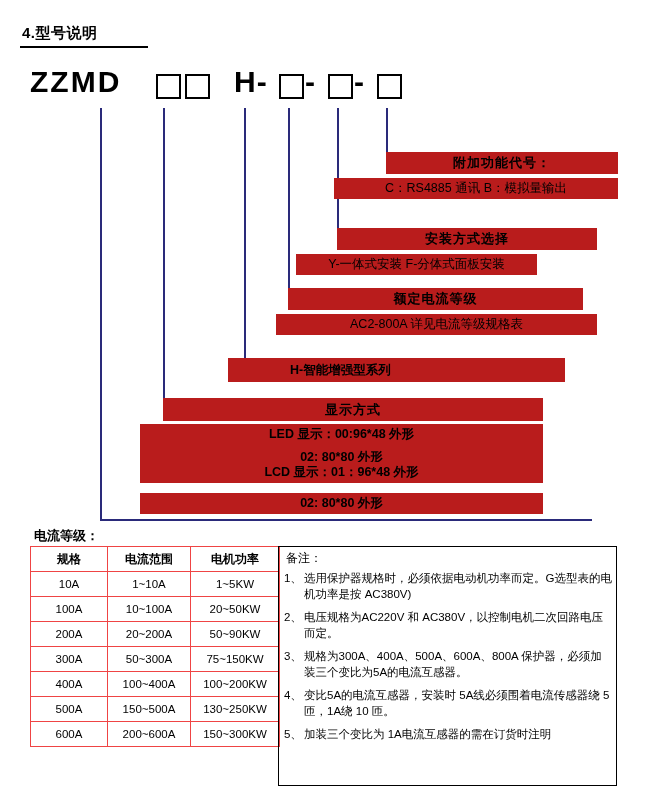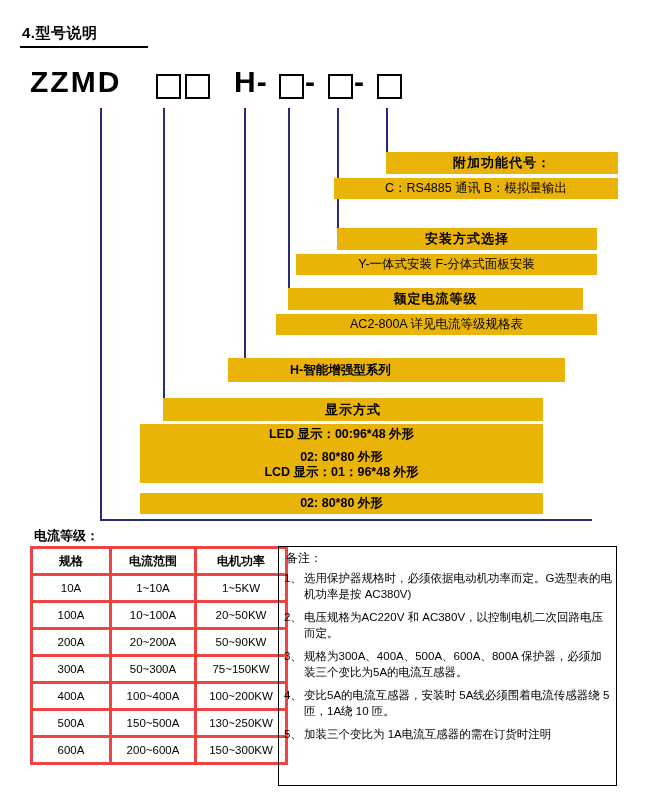--- a/index.html
+++ b/index.html
@@ -76,21 +76,21 @@
   }
   .hline {
     position: absolute;
     height: 2px;
     background: #2a2a7a;
   }
 
   
   .band {
     position: absolute;
-    background: #eab308;
+    background: #b91c1c;
     color: #000;
   }
   .band-hd {
     font-size: 13px;
     font-weight: bold;
     text-align: center;
     line-height: 22px;
     letter-spacing: 1px;
   }
   .band-line {
@@ -111,21 +111,21 @@
     font-weight: bold;
   }
   table.spec {
     position: absolute;
     left: 30px;
     top: 546px;
     border-collapse: collapse;
     font-size: 11.5px;
   }
   table.spec th, table.spec td {
-    border: 3px solid #ef4444;
+    border: 1px solid #ef4444;
     text-align: center;
     padding: 0;
     height: 24px;
     font-weight: normal;
   }
   table.spec th {
     font-weight: bold;
     font-size: 12px;
   }
   .c0 { width: 76px; }
@@ -198,21 +198,21 @@
 
   <div class="vline" style="left:163px; top:108px; height:296px;"></div>
 
   <div class="vline" style="left:100px; top:108px; height:412px;"></div>
   <div class="hline" style="left:100px; top:519px; width:492px;"></div>
 
   <div class="band band-hd" style="left:386px; top:152px; width:232px; height:22px;">附加功能代号：</div>
   <div class="band band-line" style="left:334px; top:178px; width:284px; height:21px;">C：RS4885 通讯    B：模拟量输出</div>
 
   <div class="band band-hd" style="left:337px; top:228px; width:260px; height:22px;">安装方式选择</div>
-  <div class="band band-line" style="left:296px; top:254px; width:301px; height:21px;">Y-一体式安装      F-分体式面板安装</div>
+  <div class="band band-line" style="left:296px; top:254px; width:241px; height:21px;">Y-一体式安装      F-分体式面板安装</div>
 
   <div class="band band-hd" style="left:288px; top:288px; width:295px; height:22px;">额定电流等级</div>
   <div class="band band-line" style="left:276px; top:314px; width:321px; height:21px;">AC2-800A 详见电流等级规格表</div>
 
   <div class="band band-line bold" style="left:228px; top:358px; width:337px; height:24px; text-align:left; padding-left:62px; box-sizing:border-box; line-height:24px;">H-智能增强型系列</div>
 
   <div class="band band-hd" style="left:163px; top:398px; width:380px; height:23px; line-height:24px;">显示方式</div>
   <div class="band band-line bold" style="left:140px; top:424px; width:403px; height:36px;">LED 显示：00:96*48 外形</div>
   <div class="band band-line bold" style="left:140px; top:447px; width:403px; height:21px;">02: 80*80 外形</div>
   <div class="band band-line bold" style="left:140px; top:462px; width:403px; height:21px;">LCD 显示：01：96*48 外形</div>

